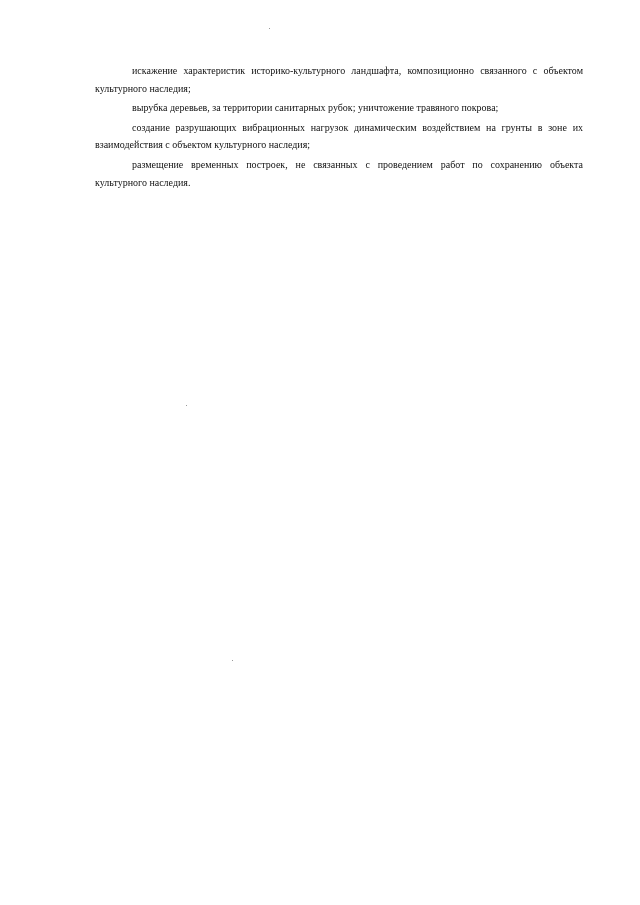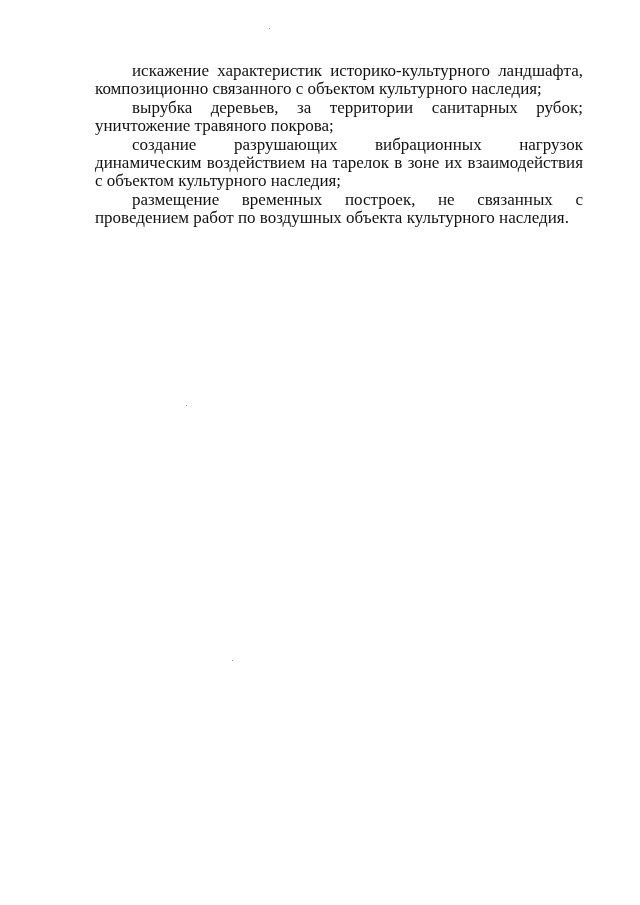--- a/index.html
+++ b/index.html
@@ -13,21 +13,21 @@
       height: 905px;
       background: #ffffff;
       overflow: hidden;
     }
     .doc-body {
       position: absolute;
       left: 95px;
       top: 62px;
       width: 488px;
       font-family: "Liberation Serif", "DejaVu Serif", serif;
-      font-size: 17px;
+      font-size: 10px;
       line-height: 17.6px;
       color: #111111;
       text-align: justify;
     }
     .para {
       margin: 0 0 2px 0;
       text-indent: 37px;
       text-align: justify;
     }
     .speck {
@@ -41,16 +41,16 @@
 <body>
 
 <div class="page">
   <div class="speck" style="left:269px; top:28px;"></div>
   <div class="speck" style="left:186px; top:405px;"></div>
   <div class="speck" style="left:232px; top:660px;"></div>
 
   <div class="doc-body">
     <p class="para">искажение характеристик историко-культурного ландшафта, композиционно связанного с объектом культурного наследия;</p>
     <p class="para">вырубка деревьев, за территории санитарных рубок; уничтожение травяного покрова;</p>
-    <p class="para">создание разрушающих вибрационных нагрузок динамическим воздействием на тарелок в зоне их взаимодействия с объектом культурного наследия;</p>
-    <p class="para">размещение временных построек, не связанных с проведением работ по воздушных объекта культурного наследия.</p>
+    <p class="para">создание разрушающих вибрационных нагрузок динамическим воздействием на грунты в зоне их взаимодействия с объектом культурного наследия;</p>
+    <p class="para">размещение временных построек, не связанных с проведением работ по сохранению объекта культурного наследия.</p>
   </div>
 </div>
 
 </body></html>

